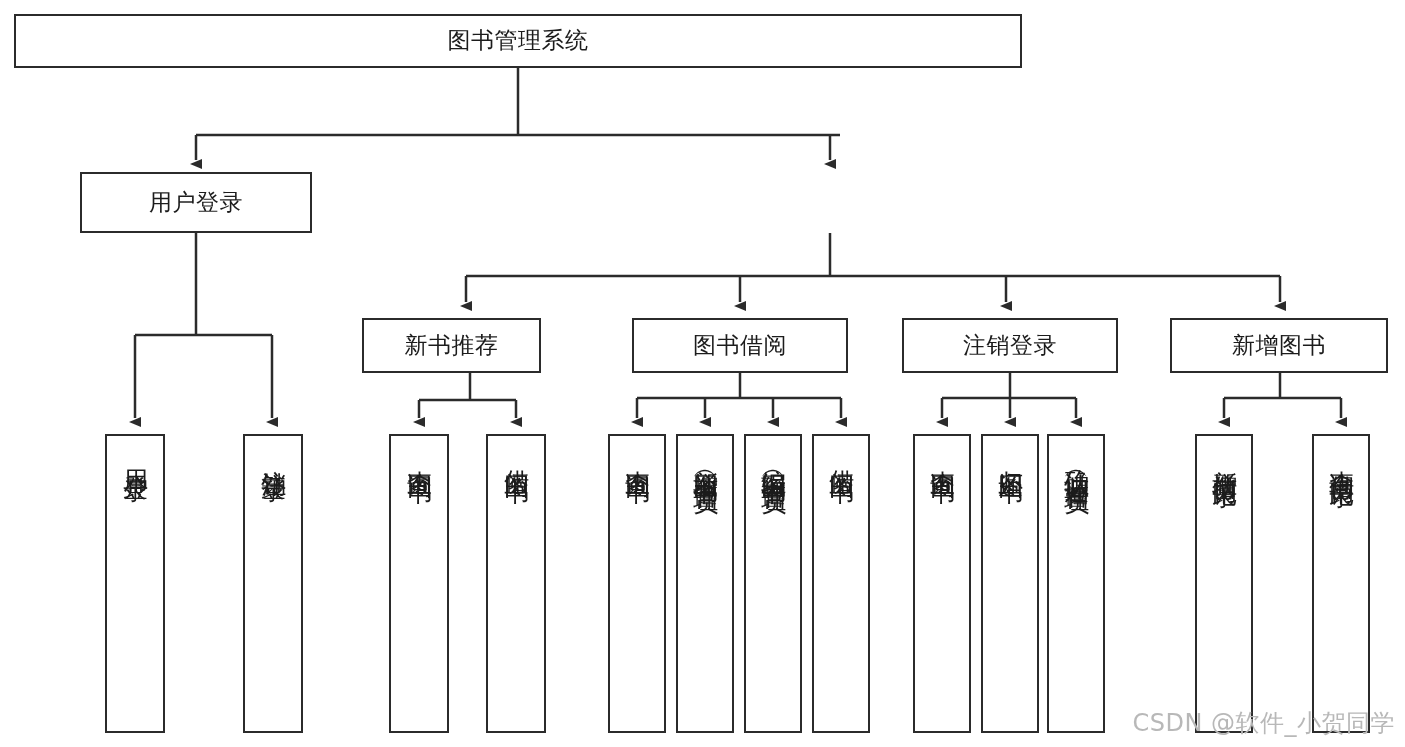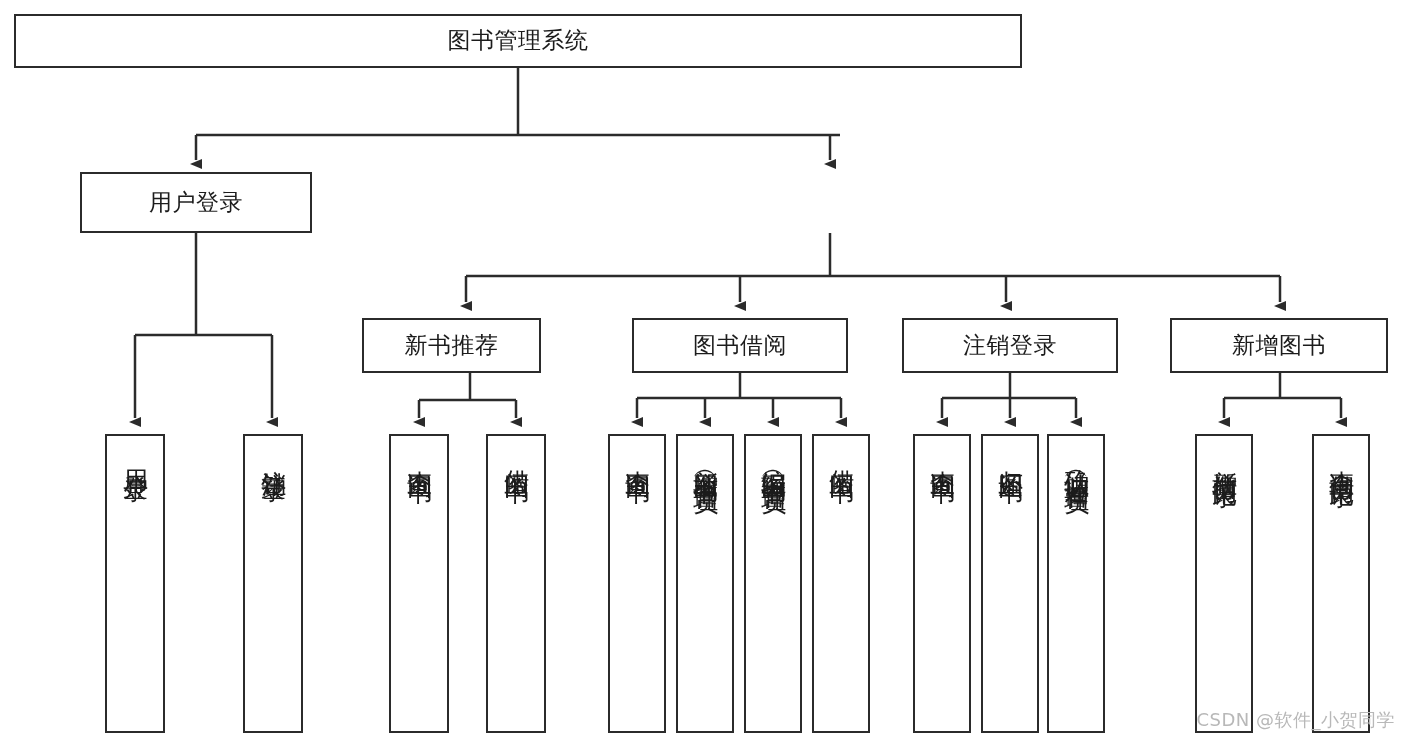--- a/index.html
+++ b/index.html
@@ -51,22 +51,22 @@
   .node.vert .lbl {
     writing-mode: vertical-rl;
     text-orientation: upright;
     font-size: 25px;
     letter-spacing: 3px;
     line-height: 1.05;
   }
   #watermark {
     position: absolute;
     right: 10px;
-    bottom: 15px;
-    font-size: 18px;
+    bottom: 8px;
+    font-size: 24px;
     color: #b8b8b8;
     white-space: nowrap;
     letter-spacing: 0.5px;
   }
 </style>
 </head>
 <body>
 
 <div id="canvas">
 

